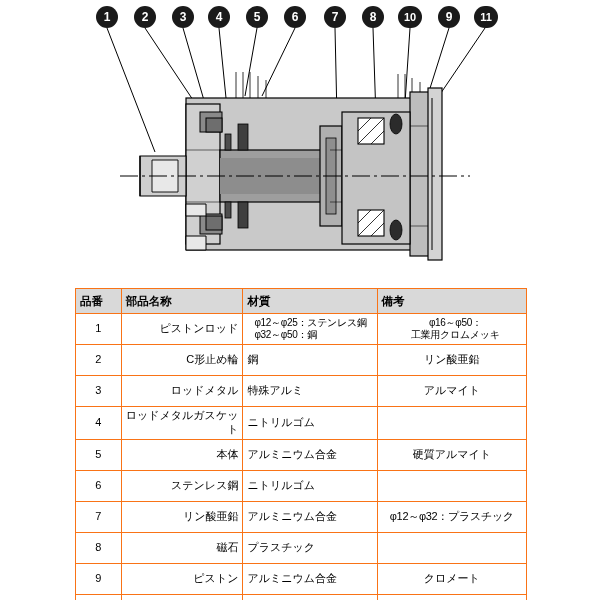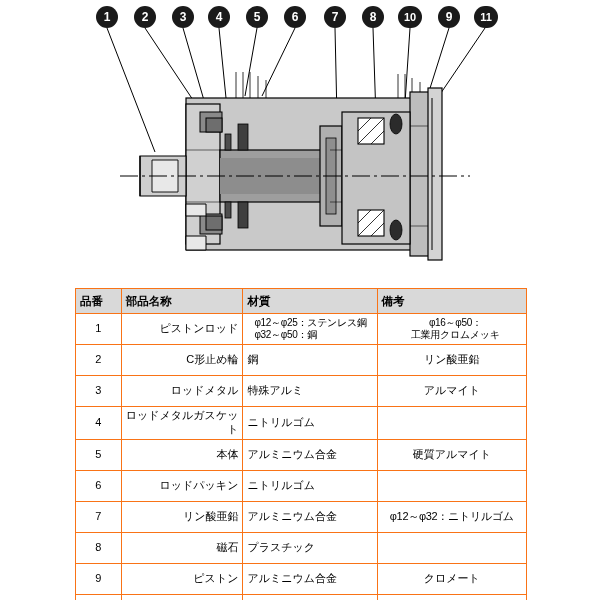--- a/index.html
+++ b/index.html
@@ -229,29 +229,29 @@
         <td class="col-rem"></td>
       </tr>
       <tr>
         <td class="col-no">5</td>
         <td class="col-name">本体</td>
         <td class="col-mat">アルミニウム合金</td>
         <td class="col-rem">硬質アルマイト</td>
       </tr>
       <tr>
         <td class="col-no">6</td>
-        <td class="col-name">ロッドパッキン</td>
+        <td class="col-name">ステンレス鋼</td>
         <td class="col-mat">ニトリルゴム</td>
         <td class="col-rem"></td>
       </tr>
       <tr>
         <td class="col-no">7</td>
         <td class="col-name">リン酸亜鉛</td>
         <td class="col-mat">アルミニウム合金</td>
-        <td class="col-rem tight">φ12～φ32：ニトリルゴム</td>
+        <td class="col-rem tight">φ12～φ32：プラスチック</td>
       </tr>
       <tr>
         <td class="col-no">8</td>
         <td class="col-name">磁石</td>
         <td class="col-mat">プラスチック</td>
         <td class="col-rem"></td>
       </tr>
       <tr>
         <td class="col-no">9</td>
         <td class="col-name">ピストン</td>

